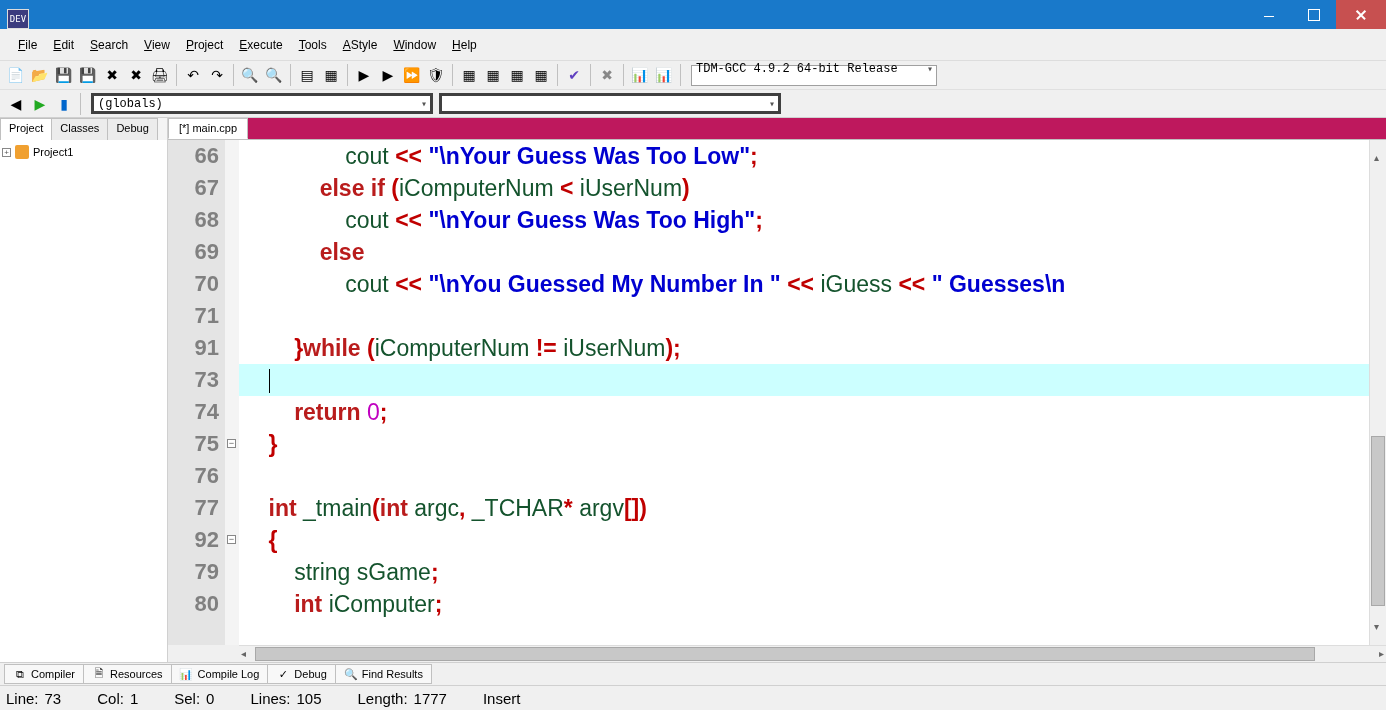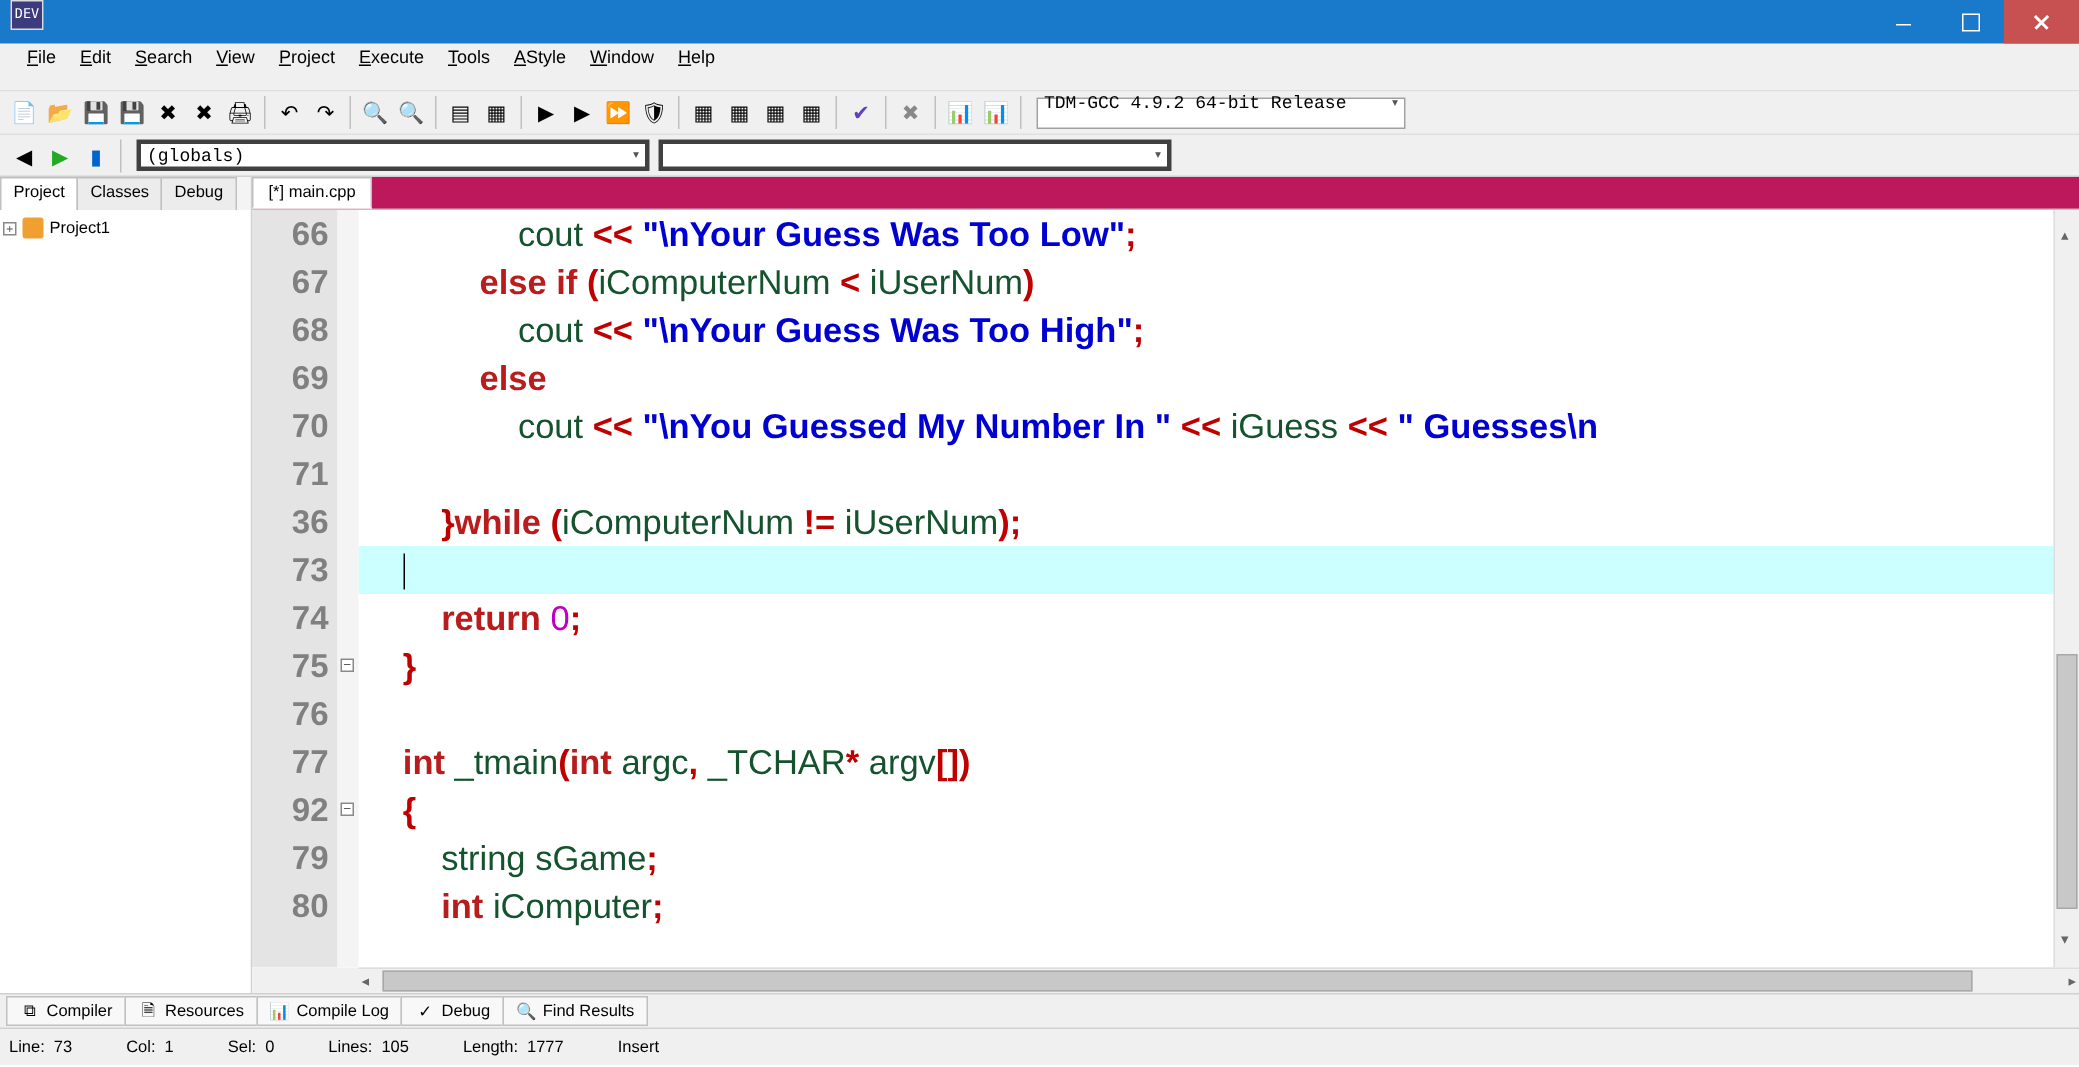--- a/index.html
+++ b/index.html
@@ -1,33 +1,33 @@
 <!DOCTYPE html>
 <html><head>
 <meta charset="utf-8">
 <style>
 * { margin: 0; padding: 0; box-sizing: border-box; font-family: "Segoe UI", Tahoma, sans-serif; }
 html, body { width: 1386px; height: 711px; overflow: hidden; background: #fff; }
 
 
-.titlebar { height: 29px; background: #1979CA; color: #fff; display: flex; align-items: flex-start; position: relative; }
+.titlebar { height: 29px; background: #1979CA; color: #fff; display: flex; align-items: flex-end; position: relative; }
 .titlebar .app-icon { width: 22px; height: 20px; margin-left: 7px; background: #3b3b7e; border: 1px solid #ddd; display:flex; align-items:center; justify-content:center; font-size:9px; color:#fff; font-family:monospace; }
 .titlebar .title { position:absolute; left:0; right:0; text-align:center; font-size: 12px; font-weight: 400; pointer-events:none; }
 .titlebar .win-controls { margin-left: auto; display: flex; height: 100%; }
 .titlebar .win-btn { width: 45px; height: 100%; display: flex; align-items: center; justify-content: center; color: #fff; font-size: 14px; }
 .titlebar .win-btn.close { background: #C75050; width: 50px; }
 .titlebar .min::before { content:""; width:10px; height:1px; background:#fff; display:block; margin-top:4px;}
 .titlebar .max::before { content:""; width:10px; height:10px; border:1px solid #fff; display:block;}
 .titlebar .close::before, .titlebar .close::after { content:""; position:absolute; width:12px; height:1.5px; background:#fff;}
 .titlebar .close { position:relative;}
 .titlebar .close::before { transform:rotate(45deg);}
 .titlebar .close::after { transform:rotate(-45deg);}
 
 
-.menubar { height: 32px; background: #f0f0f0; display: flex; padding-left: 10px; font-size: 12px; border-bottom: 1px solid #ddd; }
+.menubar { height: 32px; background: #f0f0f0; display: flex; align-items: center; padding-left: 10px; font-size: 12px; border-bottom: 1px solid #ddd; }
 .menubar .menu-item { padding: 2px 8px; cursor: default; }
 .menubar .menu-item u { text-decoration: underline; }
 
 
 .toolbar-row { background: #f0f0f0; display: flex; align-items: center; padding: 3px 4px; border-bottom: 1px solid #e0e0e0; }
 .tb-sep { width:1px; height:22px; background:#c0c0c0; margin:0 4px;}
 .tb-btn { width: 22px; height: 22px; margin: 0 1px; display:flex; align-items:center; justify-content:center; font-size:14px; border:1px solid transparent; cursor: default; }
 .tb-combo { height: 21px; border: 1px solid #a0a0a0; background: #fff; font-family: "Courier New", monospace; font-size: 12px; padding: 0 16px 12px 4px; display:flex; align-items:center; position:relative; }
 .tb-combo::after { content:"▾"; position:absolute; right:3px; font-size:10px; color:#555;}
 .compiler-combo { width: 246px; margin-left: 6px;}
@@ -77,21 +77,21 @@
 .hscroll::before{content:"◂"; font-size:10px; color:#666; position:absolute; left:2px; top:2px;}
 .hscroll::after{content:"▸"; font-size:10px; color:#666; position:absolute; right:2px; top:2px;}
 .hthumb { position:absolute; left:16px; top:1px; bottom:1px; width:1060px; background:#c8c8c8; border:1px solid #a8a8a8;}
 
 
 .bottom-tabs { height:23px; background:#f0f0f0; border-top:1px solid #d0d0d0; display:flex; align-items:center; font-size:11px; padding-left:4px;}
 .btab { display:flex; align-items:center; gap:4px; padding:2px 8px; border:1px solid #c0c0c0; background:#f8f8f8; margin-right:-1px; cursor:default;}
 .btab-icon { width:14px; height:14px; display:flex; align-items:center; justify-content:center; font-size:11px;}
 
 
-.statusbar { height:25px; background:#f0f0f0; border-top:1px solid #d0d0d0; display:flex; align-items:center; font-size:11px; padding:0 6px;}
+.statusbar { height:25px; background:#f0f0f0; border-top:1px solid #d0d0d0; display:flex; align-items:center; font-size:15px; padding:0 6px;}
 .status-seg { margin-right: 36px; display:flex; gap:6px;}
 .status-seg .lbl { }
 .status-seg .val { }
 
 
 .cursor { display:inline-block; width:1px; height:24px; background:#000; vertical-align:middle; margin-top:-2px;}
 </style>
 </head>
 <body>
 
@@ -186,21 +186,21 @@
       <div class="file-tab">[*] main.cpp</div>
     </div>
     <div class="editor-body">
       <div class="gutter" id="gutter">
           <div class="code-line">66</div>
           <div class="code-line">67</div>
           <div class="code-line">68</div>
           <div class="code-line">69</div>
           <div class="code-line">70</div>
           <div class="code-line">71</div>
-          <div class="code-line">36</div>
+          <div class="code-line">91</div>
           <div class="code-line">73</div>
           <div class="code-line">74</div>
           <div class="code-line">75</div>
           <div class="code-line">76</div>
           <div class="code-line">77</div>
           <div class="code-line">92</div>
           <div class="code-line">79</div>
           <div class="code-line">80</div>
         </div>
       <div class="fold-col" id="foldcol">

